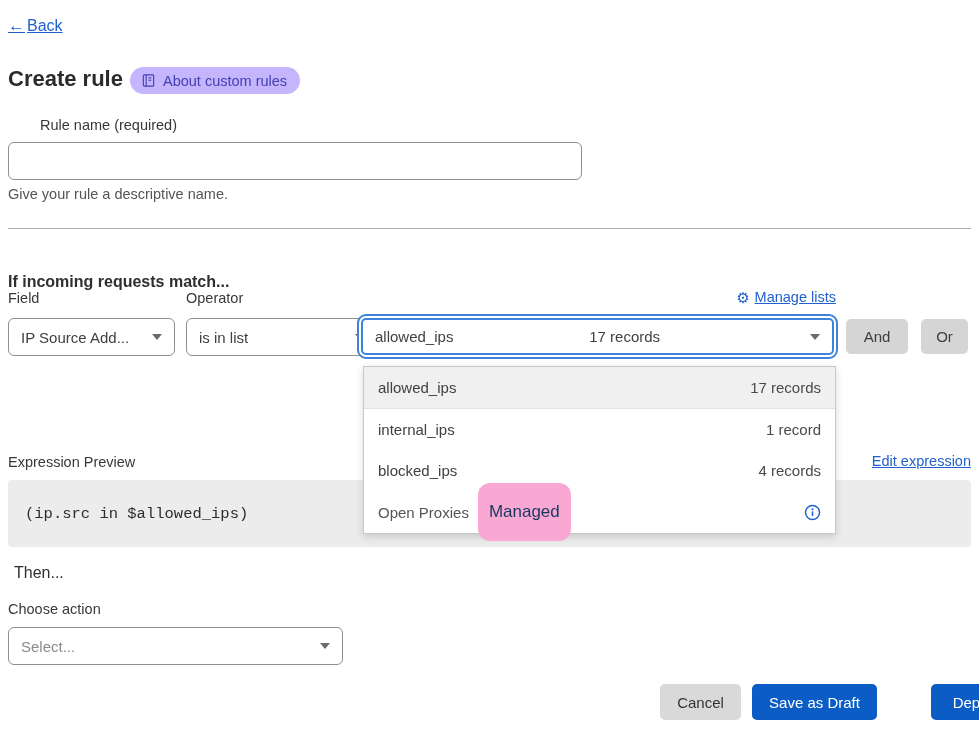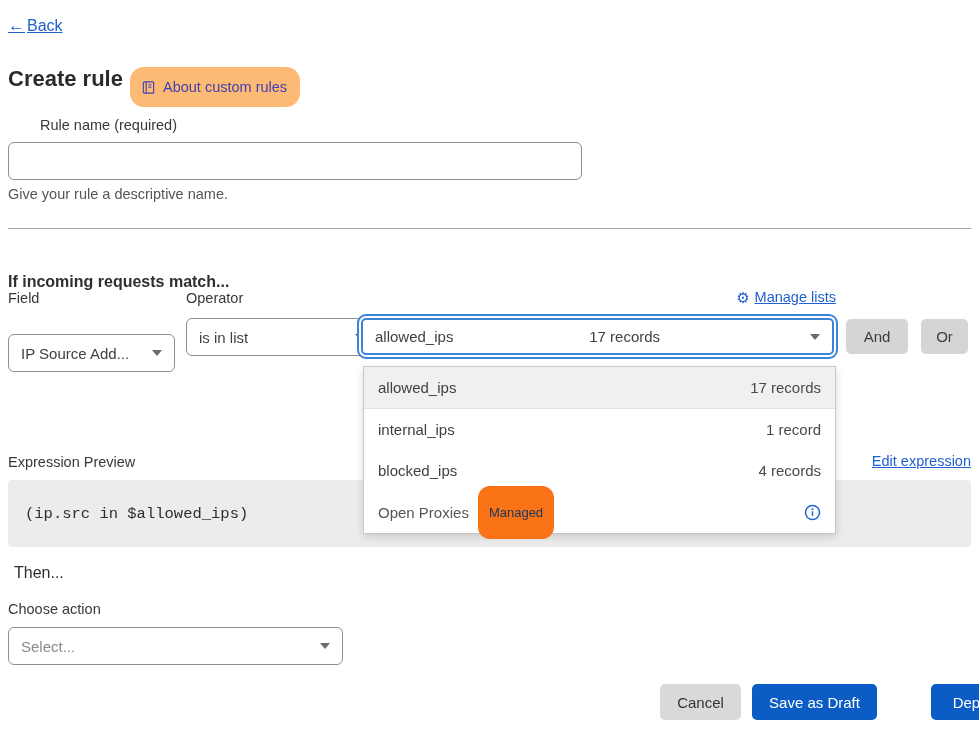--- a/index.html
+++ b/index.html
@@ -7,22 +7,22 @@
   body { font-family: "Liberation Sans", sans-serif; color: #36363b; position: relative; }
 
   .abs { position: absolute; }
 
   
   .back-link { left: 8px; top: 16px; font-size: 16px; color: #2161cf; text-decoration: underline; cursor: pointer; display: flex; align-items: center; gap: 2px; }
   .back-arrow { text-decoration: none; font-size: 17px; }
 
   
   .page-title { left: 8px; top: 66px; font-size: 22px; font-weight: 700; color: #2b2b2b; }
-  .about-badge { left: 130px; top: 67px; height: 40px; display: inline-flex; align-items: center; gap: 7px;
-    background: #fdba74; color: #4340b3; border-radius: 14px; padding: 0 13px 0 11px; font-size: 14.5px; cursor: pointer; }
+  .about-badge { left: 130px; top: 67px; height: 27px; display: inline-flex; align-items: center; gap: 7px;
+    background: #c4b5fd; color: #4340b3; border-radius: 14px; padding: 0 13px 0 11px; font-size: 14.5px; cursor: pointer; }
 
   
   .rule-name-label { left: 8px; top: 117px; font-size: 14.5px; color: #38383d; margin-left: 32px; }
   .rule-name-input { left: 8px; top: 142px; width: 574px; height: 38px; border: 1px solid #8f8f8f; border-radius: 6px;
     font-size: 15px; padding: 0 10px; font-family: "Liberation Sans", sans-serif; outline: none; }
   .rule-name-helper { left: 8px; top: 186px; font-size: 14.5px; color: #55555a; }
 
   .divider { left: 8px; top: 228px; width: 963px; height: 1px; background: #a9a9a9; }
 
   .match-heading { left: 8px; top: 249px; font-size: 16px; font-weight: 700; color: #2f2f2f; margin-top: 24px; }
@@ -31,21 +31,21 @@
   .field-label { left: 8px; }
   .operator-label { left: 186px; }
   .value-label { left: 366px; margin-top: 30px; }
 
   .manage-lists { top: 289px; right: 143px; font-size: 14.5px; color: #2161cf; display: flex; align-items: center; gap: 5px; cursor: pointer; }
   .manage-lists .link-text { text-decoration: underline; }
   .gear-icon { font-size: 15px; line-height: 1; text-decoration: none; }
 
   .select-box { height: 38px; border: 1px solid #8f8f8f; border-radius: 6px; background: #fff; display: flex;
     align-items: center; padding: 0 12px; font-size: 15px; color: #3f3f44; cursor: pointer; }
-  .field-select { left: 8px; top: 334px; width: 167px; }
+  .field-select { left: 8px; top: 318px; width: 167px; }
   .operator-select { left: 186px; top: 318px; width: 192px; }
   .caret { width: 0; height: 0; border-left: 5px solid transparent; border-right: 5px solid transparent;
     border-top: 6px solid #6b6b6b; margin-left: auto; }
 
   
   .value-select { left: 357px; top: 314px; width: 481px; height: 45px; border: 2px solid #3c83dc; border-radius: 9px;
     padding: 2px; background: #fff; cursor: pointer; }
   .value-select-inner { height: 100%; border: 2px solid #3c83dc; border-radius: 5px; display: flex; align-items: center;
     padding: 0 12px; font-size: 15px; color: #3f3f44; }
   .value-meta { margin-left: auto; margin-right: 14px; color: #3f3f44; }
@@ -55,21 +55,21 @@
   .and-btn { left: 846px; width: 62px; }
   .or-btn { left: 921px; width: 47px; }
 
   
   .list-menu { left: 363px; top: 366px; width: 473px; background: #fff; border: 1px solid #c8c8c8;
     box-shadow: 0 3px 8px rgba(0,0,0,0.15); z-index: 10; }
   .menu-row { height: 41.5px; display: flex; align-items: center; padding: 0 14px; font-size: 15px; color: #3f3f44; cursor: pointer; }
   .menu-row.highlighted { background: #f0f0f0; border-bottom: 1px solid #e2e2e2; }
   .row-meta { margin-left: auto; color: #4a4a4a; }
   .row-name.muted { color: #55555a; }
-  .managed-badge { background: #f97316; color: #17375e; font-size: 13px; border-radius: 12px; padding: 19px 11px; margin-left: 9px; }
+  .managed-badge { background: #f9a8d4; color: #17375e; font-size: 17px; border-radius: 12px; padding: 19px 11px; margin-left: 9px; }
   .info-icon { margin-left: auto; display: flex; align-items: center; cursor: pointer; }
 
   
   .expr-label { left: 8px; top: 454px; font-size: 14.5px; color: #38383d; }
   .edit-expression { top: 453px; right: 8px; font-size: 14.5px; color: #2161cf; text-decoration: underline; cursor: pointer; margin-left: 48px; }
   .expr-block { left: 8px; top: 480px; width: 963px; height: 67px; background: #ececec; border-radius: 4px; display: flex; align-items: center; }
   .expr-code { font-family: "Liberation Mono", monospace; font-size: 15.5px; color: #2e2e2e; padding-left: 17px; }
 
   
   .then-heading { left: 8px; top: 564px; font-size: 16px; font-weight: 400; color: #2f2f2f; margin-left: 6px; }

